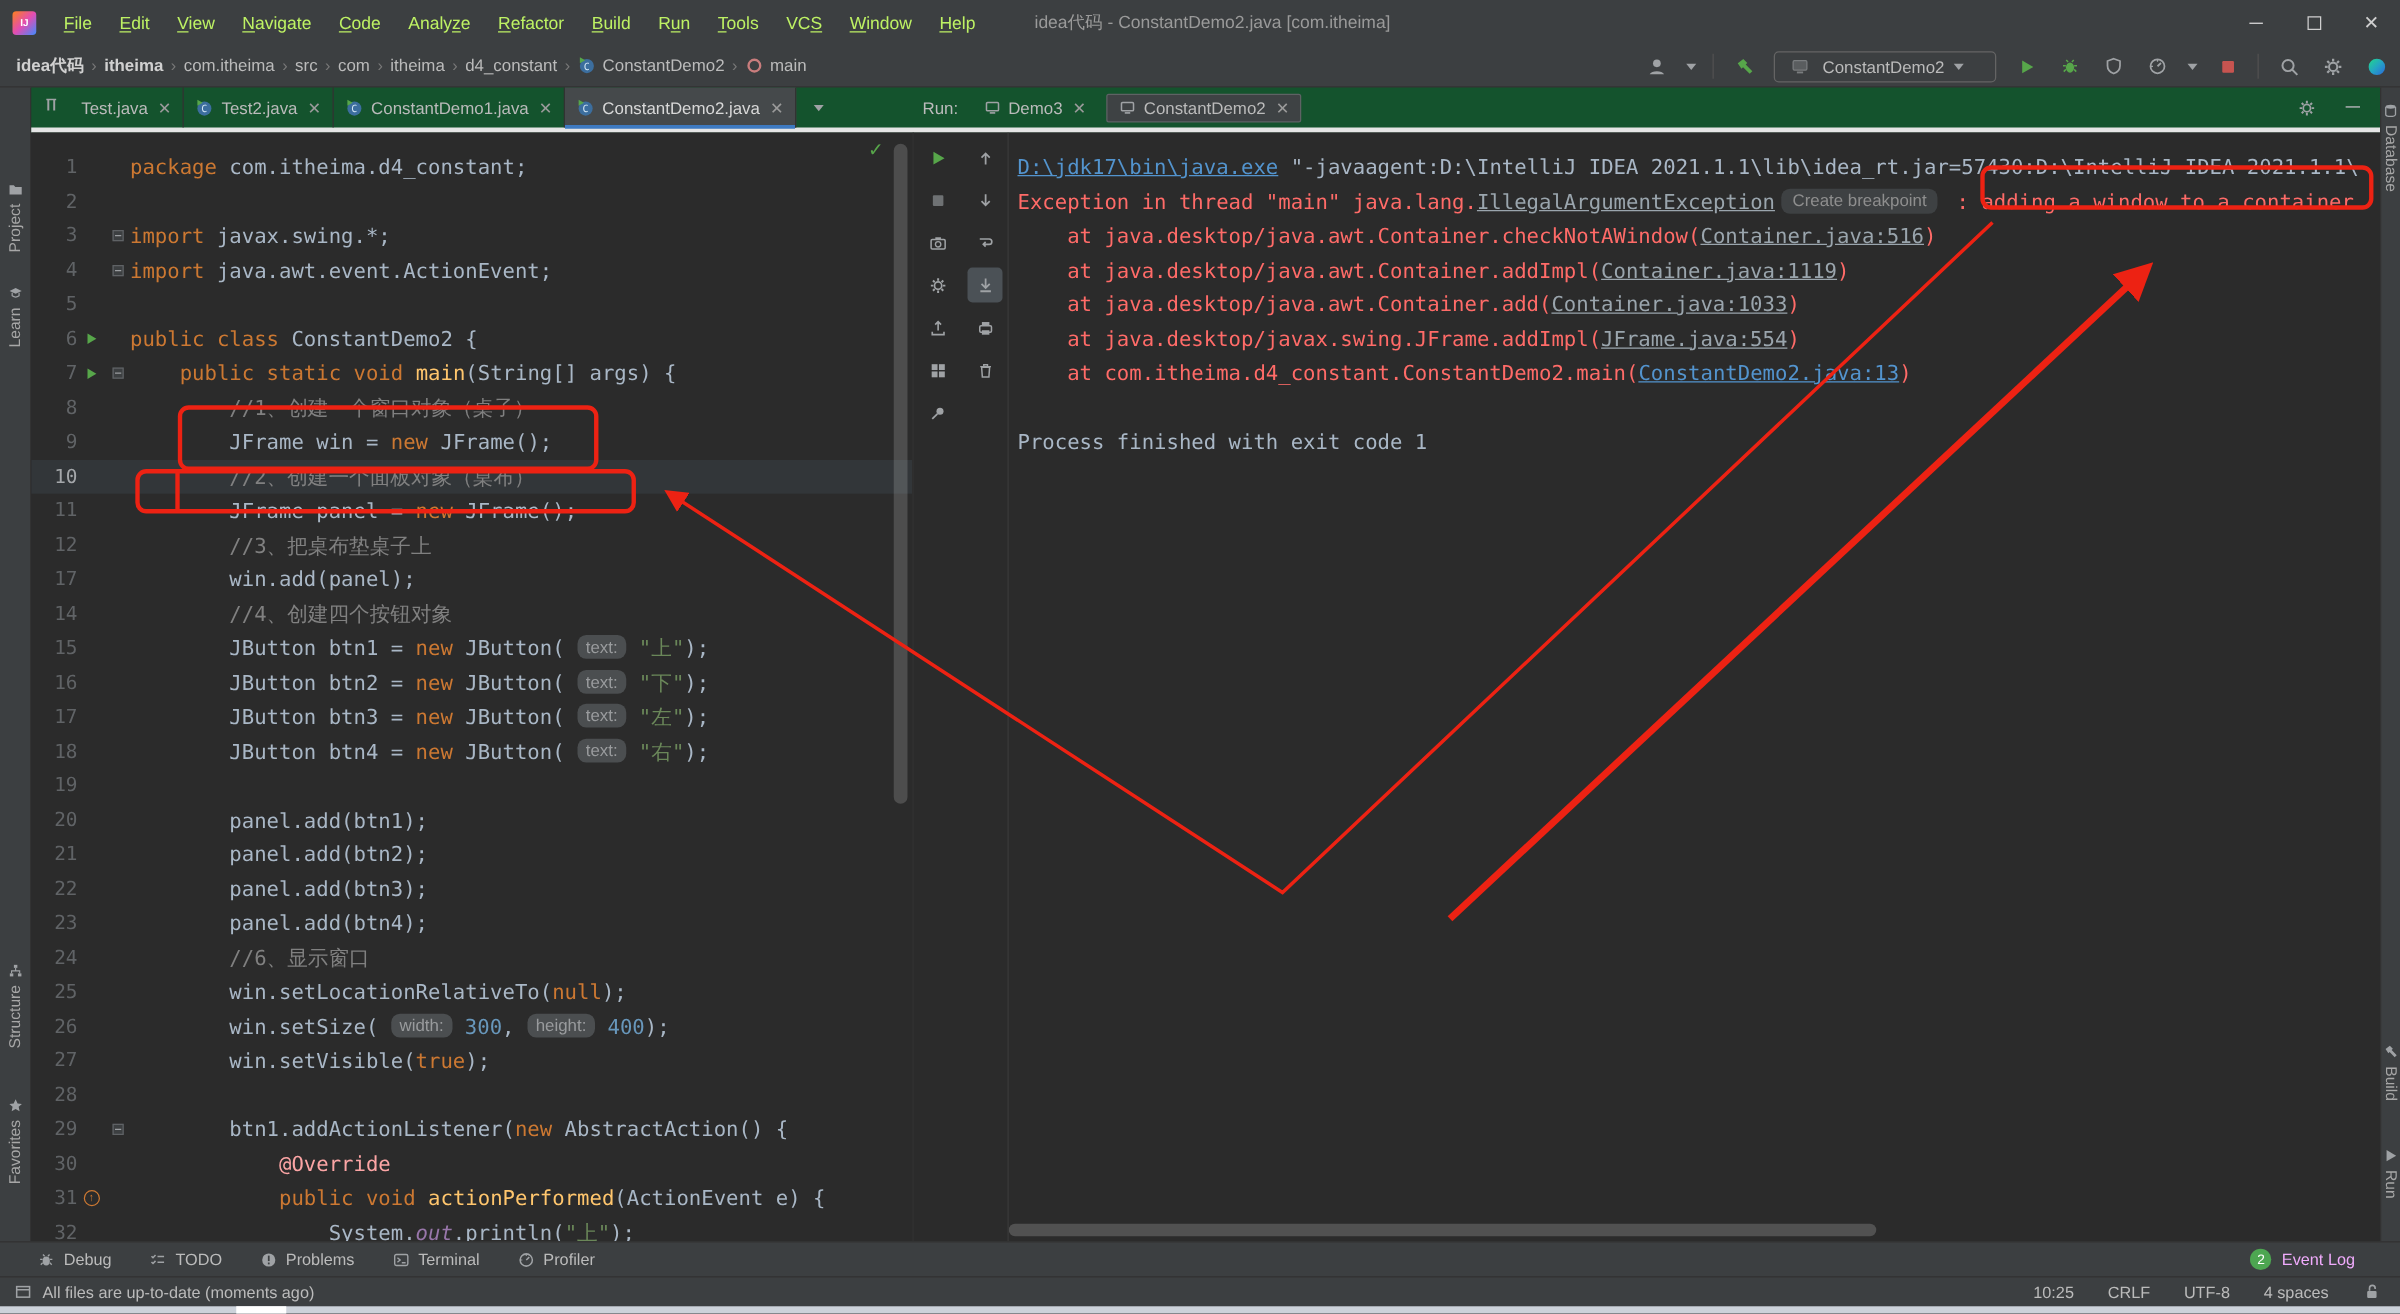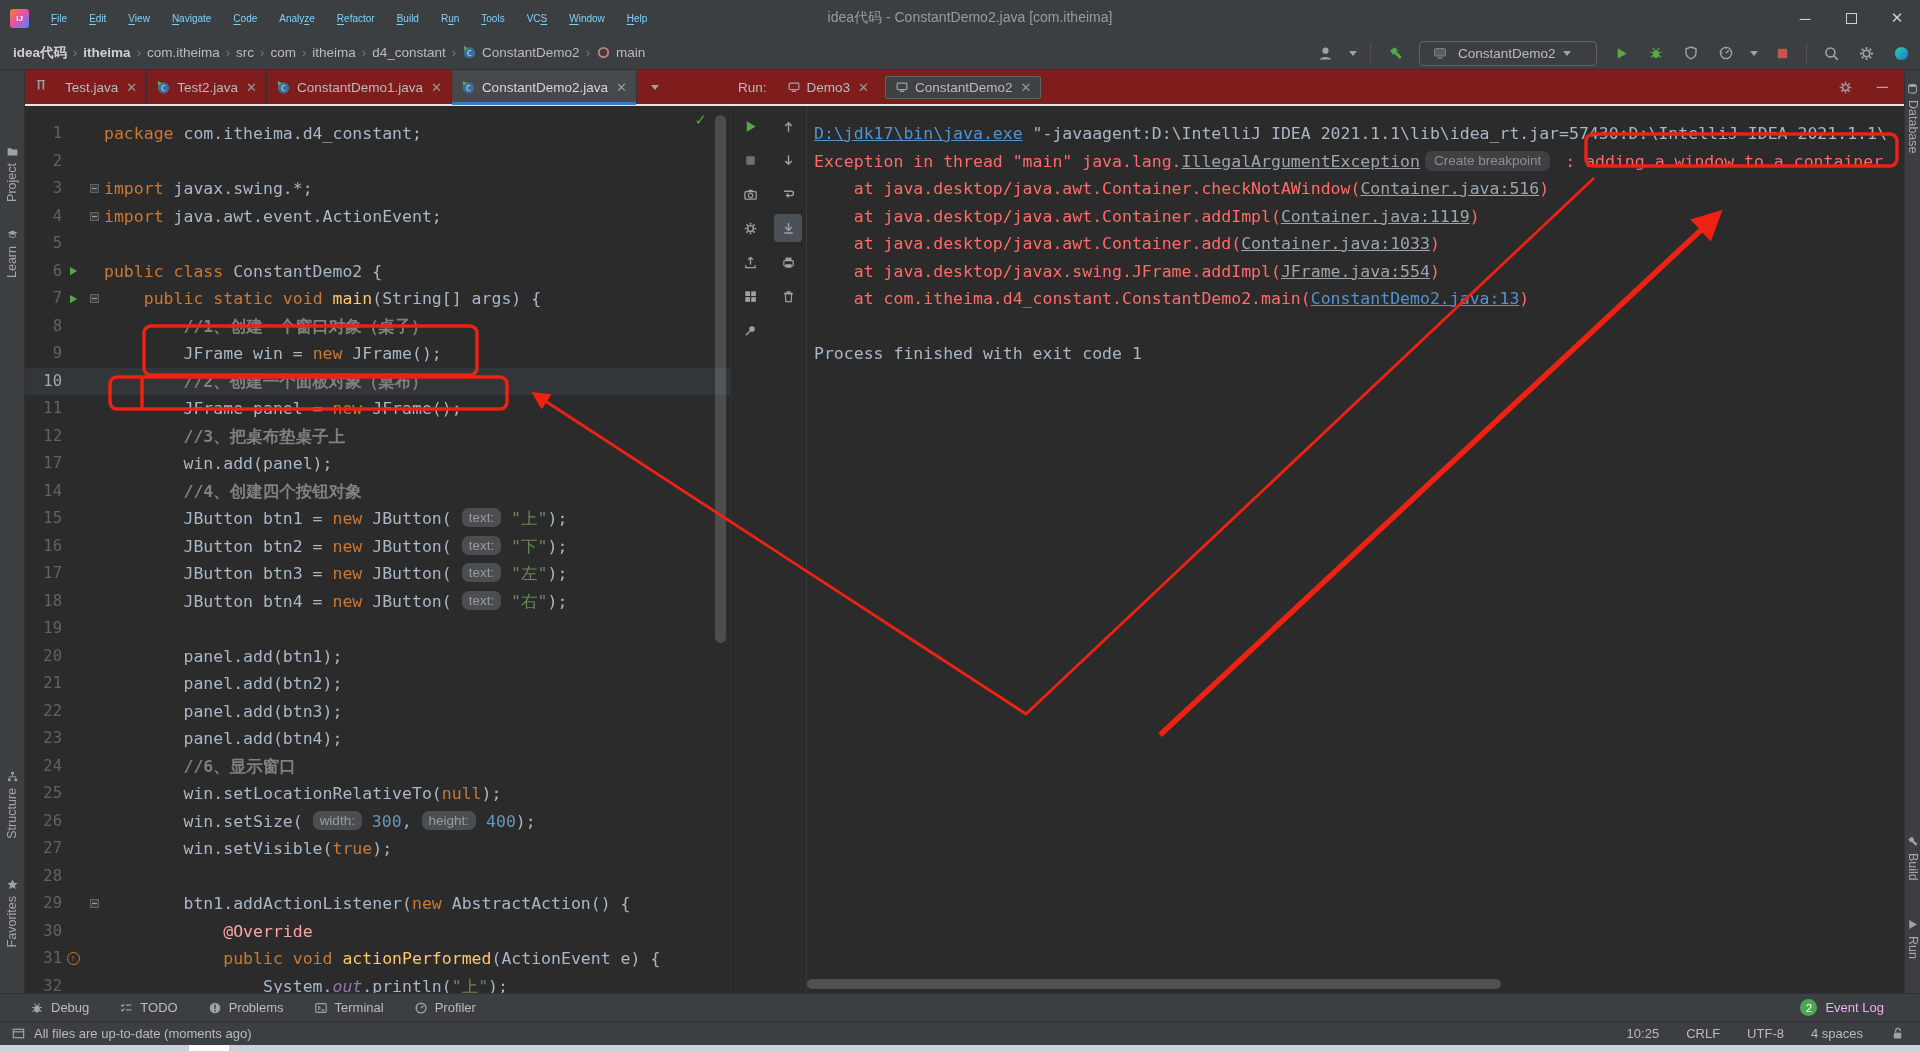--- a/index.html
+++ b/index.html
@@ -8,21 +8,21 @@
   #app { position:relative; width:1920px; height:1051px; }
 
   
   #titlebar { position:absolute; left:0; top:0; width:1920px; height:36px;
               background:#3c3f41; display:flex; align-items:center; }
   #logo { width:19px; height:19px; margin:0 12px 0 10px; border-radius:3px;
           background:linear-gradient(135deg,#fc801d 0%,#e34db1 50%,#3f8cff 100%);
           display:flex; align-items:center; justify-content:center;
           color:#fff; font-size:8px; font-weight:bold; }
   #menu { display:flex; align-items:center; gap:2px; }
-  .menu-item { color:#7dd3fc; font-size:10px; padding:4px 10px; cursor:default;text-align:right; }
+  .menu-item { color:#bef264; font-size:14px; padding:4px 10px; cursor:default;text-align:right; }
   .menu-item u { text-decoration:underline; text-underline-offset:2px; }
   #wintitle { position:absolute; left:650px; width:640px; text-align:center;
               color:#9a9a9a; font-size:14px; }
   #wincontrols { position:absolute; right:0; top:0; height:36px; display:flex; }
   .winbtn { width:46px; height:36px; display:flex; align-items:center; justify-content:center;
             color:#cfcfcf; font-size:15px; }
   .maxbox { width:11px; height:11px; border:1.4px solid #cfcfcf; display:inline-block; }
 
   
   #toolbar { position:absolute; left:0; top:36px; width:1920px; height:34px;
@@ -47,22 +47,22 @@
   .stripe { background:#3c3f41; position:relative; }
   #stripe-left { width:25px; border-right:1px solid #323232; }
   #stripe-right { width:16px; border-left:1px solid #323232; }
   .stripe-item { position:absolute; left:0; width:100%; display:flex; flex-direction:column;
                  align-items:center; gap:5px; color:#a7a7a7; font-size:12.5px; }
   .vtext-l { writing-mode:vertical-rl; transform:rotate(180deg); }
   .vtext-r { writing-mode:vertical-rl; }
 
   #center { position:relative; flex:1; height:100%; }
   
-  #tabrow { position:absolute; left:0; top:0; right:0; height:36px; background:#7f1d1d;
-            border-bottom:2px solid #e5e5e5; display:flex;justify-content:center; }
+  #tabrow { position:absolute; left:0; top:0; right:0; height:36px; background:#14532d;
+            border-bottom:4px solid #e5e5e5; display:flex;justify-content:center; }
   #edtabs { width:705px; display:flex; align-items:stretch; }
   .mini-ic { align-self:center; margin:0 8px 0 9px; }
   .edtab { display:flex; align-items:center; gap:6px; padding:0 9px; color:#bbbbbb;
            font-size:13.5px; border-right:1px solid #323232; position:relative; }
   .edtab.active { background:#45494b; color:#d8d8d8; }
   .edtab.active::after { content:""; position:absolute; left:0; right:0; bottom:-1px; height:3px;
                          background:var(--tabline); }
   .closex { color:#9a9a9a; font-size:13px; margin-left:2px; }
   #tab-chevron { align-self:center; margin-left:14px; }
   #runstrip { flex:1; display:flex; align-items:center; padding-left:8px; gap:10px; }
@@ -80,21 +80,21 @@
   .code-line { display:flex; height:27.5px; line-height:27.5px; white-space:pre; }
   .code-line.caret-row { background:#323639; }
   .gutter { width:79px; flex:none; display:flex; padding-left:8px; }
   .lnum { width:29px; text-align:right; color:#606366; font:15.5px/27.5px "DejaVu Sans Mono", monospace; }
   .lnum.cur { color:#a4a7aa; }
   .gslot { width:22px; display:flex; align-items:center; justify-content:center; }
   .gslot2 { width:20px; display:flex; align-items:center; justify-content:center; }
   .foldbox { width:9px; height:9px; border:1px solid #5f6265; background:#3c3f41; position:relative; }
   .foldbox::after { content:""; position:absolute; left:1px; right:1px; top:3px; height:1px; background:#9a9da0; }
   .codetext { font:16.5px/27.5px "DejaVu Sans Mono", monospace; color:#a9b7c6; white-space:pre; }
-  .sg-kw { color:var(--kw); } .sg-pl { color:#a9b7c6; } .sg-cm { color:var(--cm);font-weight:bold; }
+  .sg-kw { color:var(--kw); } .sg-pl { color:#a9b7c6; } .sg-cm { color:var(--cm); }
   .sg-st { color:var(--st); } .sg-nu { color:var(--nu); } .sg-me { color:#ffc66d; }
   .sg-fd { color:#9876aa; font-style:italic; } .sg-an { color:#fca5a5; }
   .hint { display:inline-block; background:#4b4e50; color:#999b9d; border-radius:7px;
           padding:0 7px; font:13.5px/19px "Liberation Sans", sans-serif; vertical-align:2px; }
   #edscroll { position:absolute; right:4px; top:9px; width:11px; height:528px;
               background:rgba(255,255,255,0.16); border-radius:6px; }
   #edcheck { position:absolute; right:23px; top:5px; color:#57a64a; font-size:15px; }
 
   
   #console { flex:1; position:relative; background:#2b2b2b; border-left:1px solid #323232;

